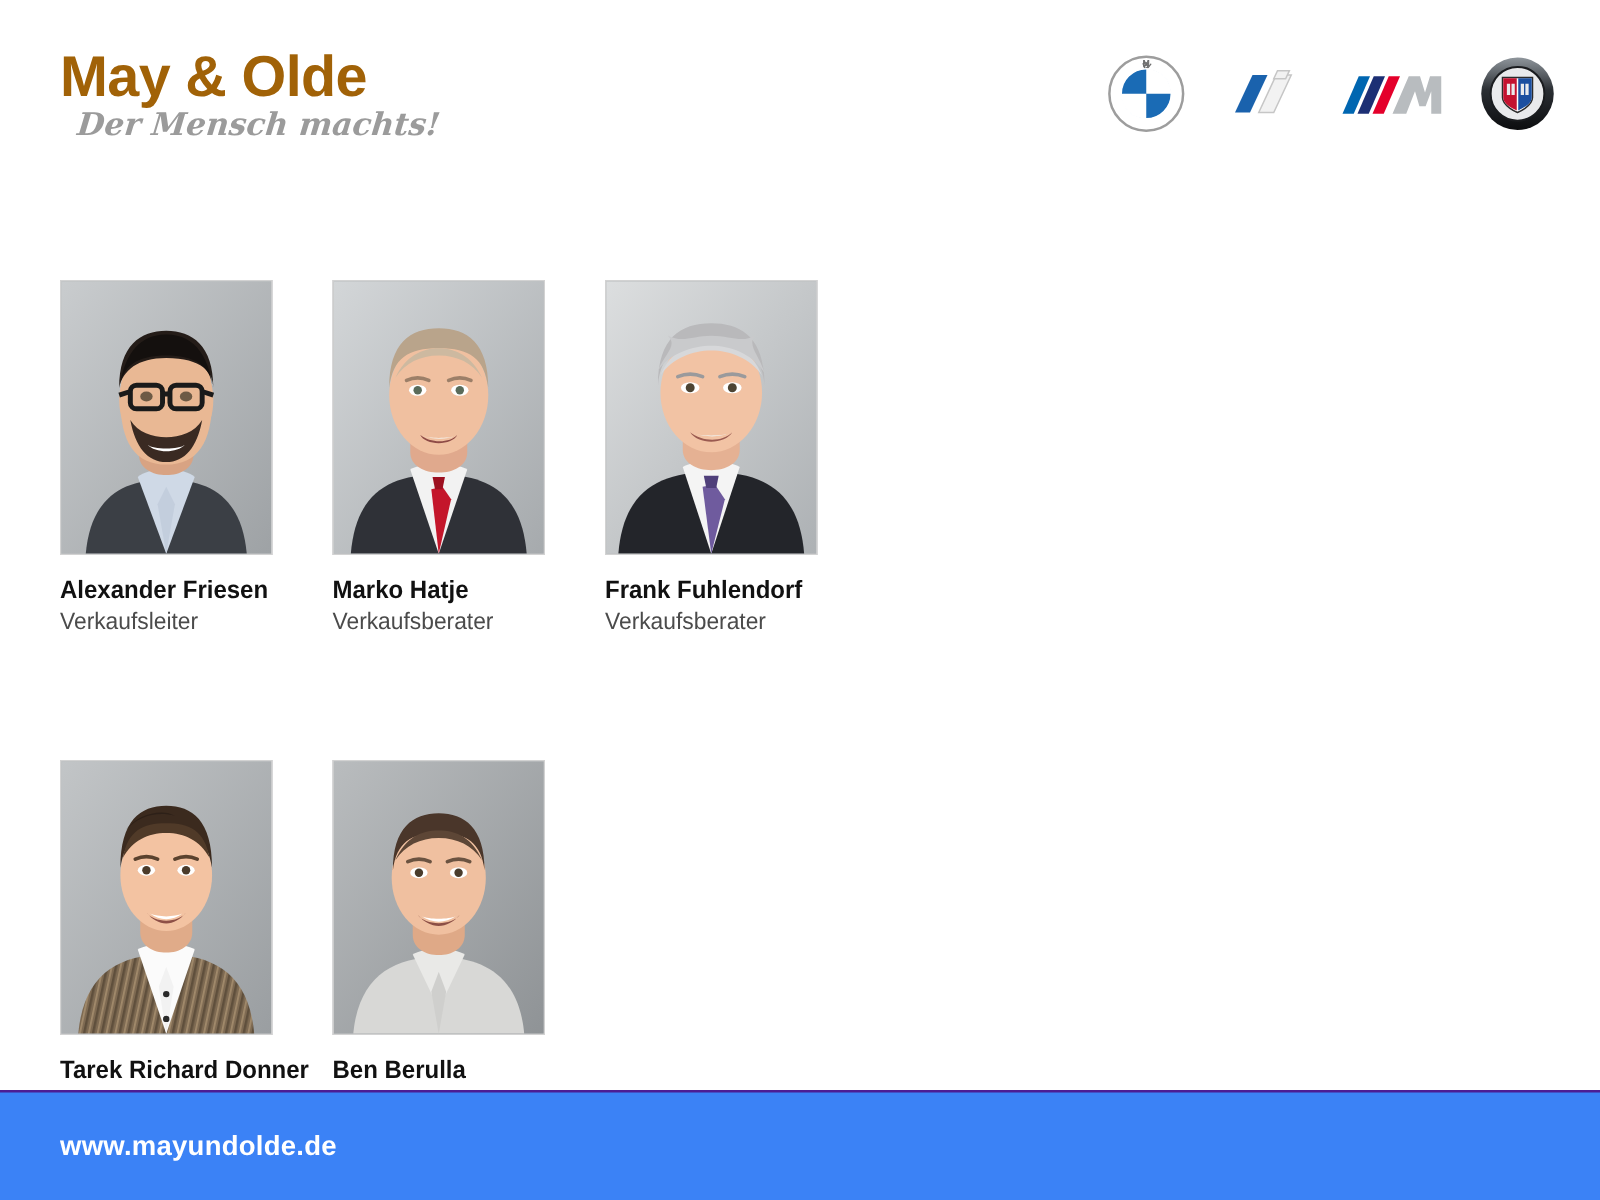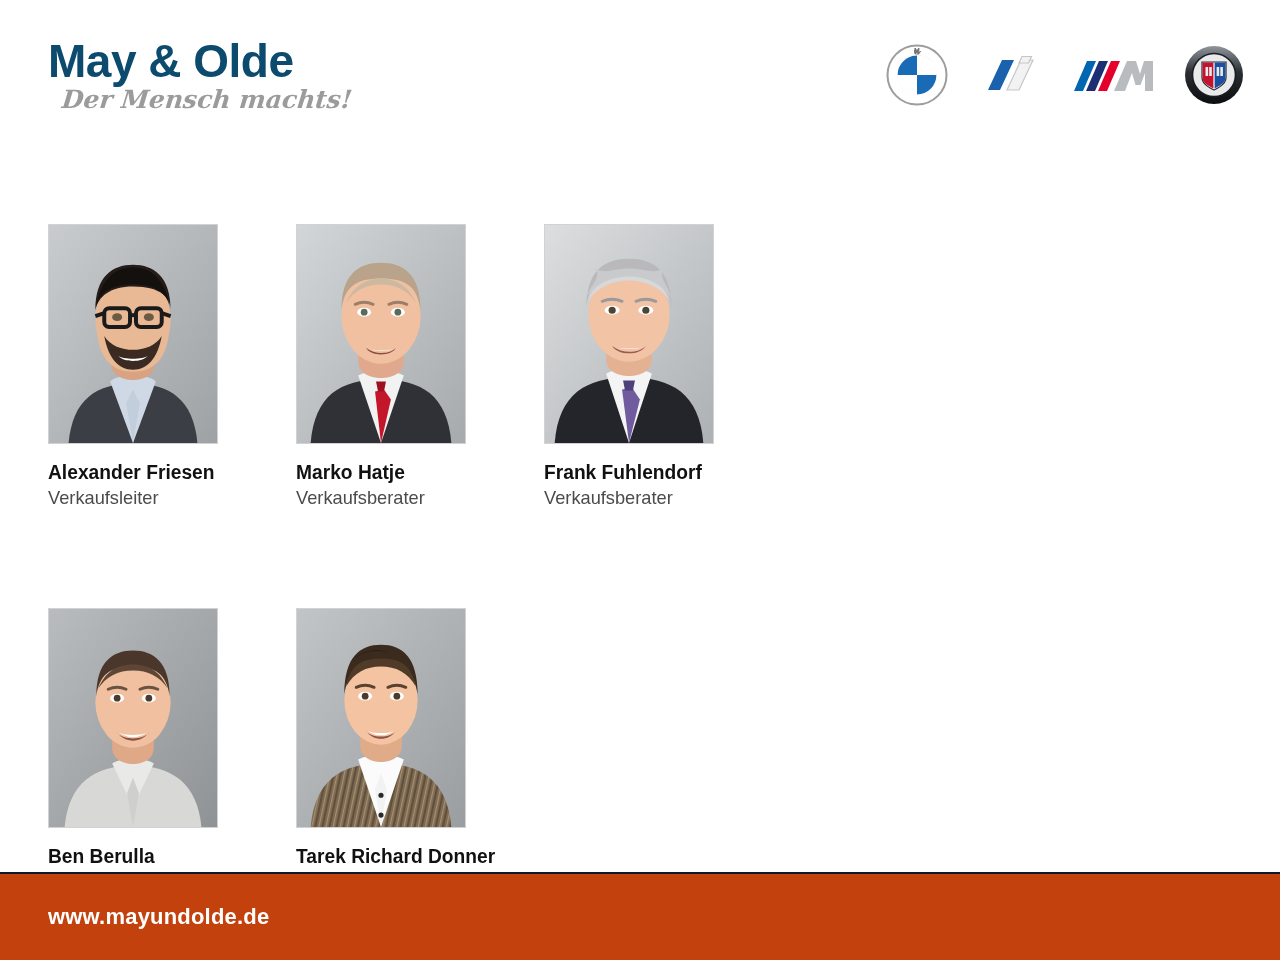--- a/index.html
+++ b/index.html
@@ -10,21 +10,21 @@
     overflow: hidden;
   }
   .page { position: relative; width: 1280px; height: 960px; background: #fff; }
 
   
   .header { position: absolute; left: 0; top: 0; width: 1280px; height: 140px; }
 
   .brand-block { position: absolute; left: 48px; top: 38px; }
   .brand-name {
     font-size: 46px; font-weight: 700; letter-spacing: -0.5px;
-    color: #0c4a6e; line-height: 1; font-family: "Liberation Sans", sans-serif;
+    color: #a16207; line-height: 1; font-family: "Liberation Sans", sans-serif;
   }
   .brand-slogan {
     margin-top: 2px; margin-left: 14px;
     font-size: 25px; color: #9b9b9b; line-height: 1.1;
     font-family: "DejaVu Serif", serif;
     font-style: italic; font-weight: 600;
     transform: skewX(-6deg);
     white-space: nowrap;
   }
 
@@ -38,21 +38,21 @@
     color: #111; line-height: 1.05; white-space: nowrap;
     font-family: "Liberation Sans", sans-serif;
     transform: scaleX(0.97); transform-origin: left center;
   }
   .title-rule { margin-top: 5px; height: 4px; width: 890px; background: #3aa9e6; border-radius: 1px; }
 
   
   .team { position: absolute; left: 48px; top: 224px; }
   .team-row { display: flex; }
   .team-row.row2 { margin-top: 99px; }
-  .member { width: 248px; }
+  .member { width: 218px; }
   .photo-frame {
     width: 170px; height: 220px;
     border: 1px solid #d2d2d2;
     background: #b9bcbe;
     overflow: hidden; position: relative;
   }
   .photo-frame svg { display: block; width: 100%; height: 100%; }
   .member-name {
     margin-top: 17px;
     font-size: 20px; font-weight: 700; color: #111; line-height: 1.15;
@@ -62,22 +62,22 @@
   .member-role {
     margin-top: 3px;
     font-size: 19px; font-weight: 400; color: #4b4b4b; line-height: 1.15;
     white-space: nowrap;
     transform: scaleX(0.96); transform-origin: left center;
   }
 
   
   .footer {
     position: absolute; left: 0; bottom: 0; width: 1280px; height: 88px;
-    background: #c2410c;
-    border-top: 2px solid #0f172a;
+    background: #3b82f6;
+    border-top: 2px solid #4c1d95;
   }
   .footer-url {
     position: absolute; left: 48px; top: 50%; transform: translateY(-50%);
     color: #ffffff; font-size: 22px; font-weight: 700; letter-spacing: 0.2px;
   }
 </style>
 </head>
 <body>
 
 <div class="page">
@@ -262,53 +262,20 @@
       </div>
 
     </div>
 
     <div class="team-row row2">
 
       <div class="member">
         <div class="photo-frame">
           <svg viewBox="0 0 170 220" preserveAspectRatio="xMidYMid slice">
             <defs>
-              <linearGradient id="bg4" x1="0" y1="0" x2="1" y2="1">
-                <stop offset="0%" stop-color="#b9bcbe"></stop>
-                  <stop offset="100%" stop-color="#8f9396"></stop>
-              </linearGradient>
-            </defs>
-            <rect width="170" height="220" fill="url(#bg4)"></rect>
-            <path d="M16 220 C20 176 46 158 85 158 C124 158 150 176 154 220 Z" fill="#d8d8d6"></path>
-            <path d="M64 156 L85 200 L106 156 C98 150 72 150 64 156 Z" fill="#e9e9e7"></path>
-            <path d="M85 170 L79 186 L85 220 L91 186 Z" fill="#cfcfcd"></path>
-            <path d="M64 140 C64 162 106 162 106 140 L106 118 L64 118 Z" fill="#dfa987"></path>
-            <ellipse cx="85" cy="94" rx="38" ry="46" fill="#f0c0a0"></ellipse>
-            <path d="M48 88 C48 54 64 42 85 42 C106 42 122 54 122 88 C119 66 108 58 85 58 C62 58 51 66 48 88 Z" fill="#4a362a"></path>
-            <path d="M50 80 C58 62 70 56 85 56 C100 56 112 62 120 80 C112 68 100 62 85 62 C70 62 58 68 50 80 Z" fill="#5d4636"></path>
-            <ellipse cx="69" cy="90" rx="7" ry="4.4" fill="#ffffff"></ellipse>
-            <ellipse cx="101" cy="90" rx="7" ry="4.4" fill="#ffffff"></ellipse>
-            <circle cx="69" cy="90" r="3.4" fill="#4a3c2c"></circle>
-            <circle cx="101" cy="90" r="3.4" fill="#4a3c2c"></circle>
-            <g stroke="#6b5341" stroke-width="3" fill="none" stroke-linecap="round">
-              <path d="M60 81 Q69 77 78 81"></path>
-              <path d="M92 81 Q101 77 110 81"></path>
-            </g>
-            <path d="M68 124 C78 136 92 136 102 124 C96 133 74 133 68 124 Z" fill="#8c4f46"></path>
-            <path d="M71 125 C80 131 90 131 99 125 C93 128 77 128 71 125 Z" fill="#ffffff"></path>
-          </svg>
-        </div>
-        <div class="member-name">Ben Berulla</div>
-        <div class="member-role">Junior Verkäufer</div>
-      </div>
-
-      <div class="member">
-        <div class="photo-frame">
-          <svg viewBox="0 0 170 220" preserveAspectRatio="xMidYMid slice">
-            <defs>
               <linearGradient id="bg5" x1="0" y1="0" x2="1" y2="1">
                 <stop offset="0%" stop-color="#c2c5c7"></stop>
                   <stop offset="100%" stop-color="#9a9ea1"></stop>
               </linearGradient>
               <pattern id="stripe" width="7" height="7" patternUnits="userSpaceOnUse" patternTransform="rotate(12)">
                 <rect width="7" height="7" fill="#7e6a52"></rect>
                 <rect width="2" height="7" fill="#5f4f3c"></rect>
                 <rect x="4" width="1.2" height="7" fill="#a89070"></rect>
               </pattern>
             </defs>
@@ -332,20 +299,53 @@
               <path d="M92 79 Q101 75 110 79"></path>
             </g>
             <path d="M69 122 C78 134 92 134 101 122 C95 131 75 131 69 122 Z" fill="#8e5047"></path>
             <path d="M72 123 C80 129 90 129 98 123 C92 126 78 126 72 123 Z" fill="#ffffff"></path>
           </svg>
         </div>
         <div class="member-name">Tarek Richard Donner</div>
         <div class="member-role">Junior Verkäufer</div>
       </div>
 
+      <div class="member">
+        <div class="photo-frame">
+          <svg viewBox="0 0 170 220" preserveAspectRatio="xMidYMid slice">
+            <defs>
+              <linearGradient id="bg4" x1="0" y1="0" x2="1" y2="1">
+                <stop offset="0%" stop-color="#b9bcbe"></stop>
+                  <stop offset="100%" stop-color="#8f9396"></stop>
+              </linearGradient>
+            </defs>
+            <rect width="170" height="220" fill="url(#bg4)"></rect>
+            <path d="M16 220 C20 176 46 158 85 158 C124 158 150 176 154 220 Z" fill="#d8d8d6"></path>
+            <path d="M64 156 L85 200 L106 156 C98 150 72 150 64 156 Z" fill="#e9e9e7"></path>
+            <path d="M85 170 L79 186 L85 220 L91 186 Z" fill="#cfcfcd"></path>
+            <path d="M64 140 C64 162 106 162 106 140 L106 118 L64 118 Z" fill="#dfa987"></path>
+            <ellipse cx="85" cy="94" rx="38" ry="46" fill="#f0c0a0"></ellipse>
+            <path d="M48 88 C48 54 64 42 85 42 C106 42 122 54 122 88 C119 66 108 58 85 58 C62 58 51 66 48 88 Z" fill="#4a362a"></path>
+            <path d="M50 80 C58 62 70 56 85 56 C100 56 112 62 120 80 C112 68 100 62 85 62 C70 62 58 68 50 80 Z" fill="#5d4636"></path>
+            <ellipse cx="69" cy="90" rx="7" ry="4.4" fill="#ffffff"></ellipse>
+            <ellipse cx="101" cy="90" rx="7" ry="4.4" fill="#ffffff"></ellipse>
+            <circle cx="69" cy="90" r="3.4" fill="#4a3c2c"></circle>
+            <circle cx="101" cy="90" r="3.4" fill="#4a3c2c"></circle>
+            <g stroke="#6b5341" stroke-width="3" fill="none" stroke-linecap="round">
+              <path d="M60 81 Q69 77 78 81"></path>
+              <path d="M92 81 Q101 77 110 81"></path>
+            </g>
+            <path d="M68 124 C78 136 92 136 102 124 C96 133 74 133 68 124 Z" fill="#8c4f46"></path>
+            <path d="M71 125 C80 131 90 131 99 125 C93 128 77 128 71 125 Z" fill="#ffffff"></path>
+          </svg>
+        </div>
+        <div class="member-name">Ben Berulla</div>
+        <div class="member-role">Junior Verkäufer</div>
+      </div>
+
     </div>
   </div>
 
   <div class="footer">
     <div class="footer-url">www.mayundolde.de</div>
   </div>
 
 </div>
 
 </body></html>

